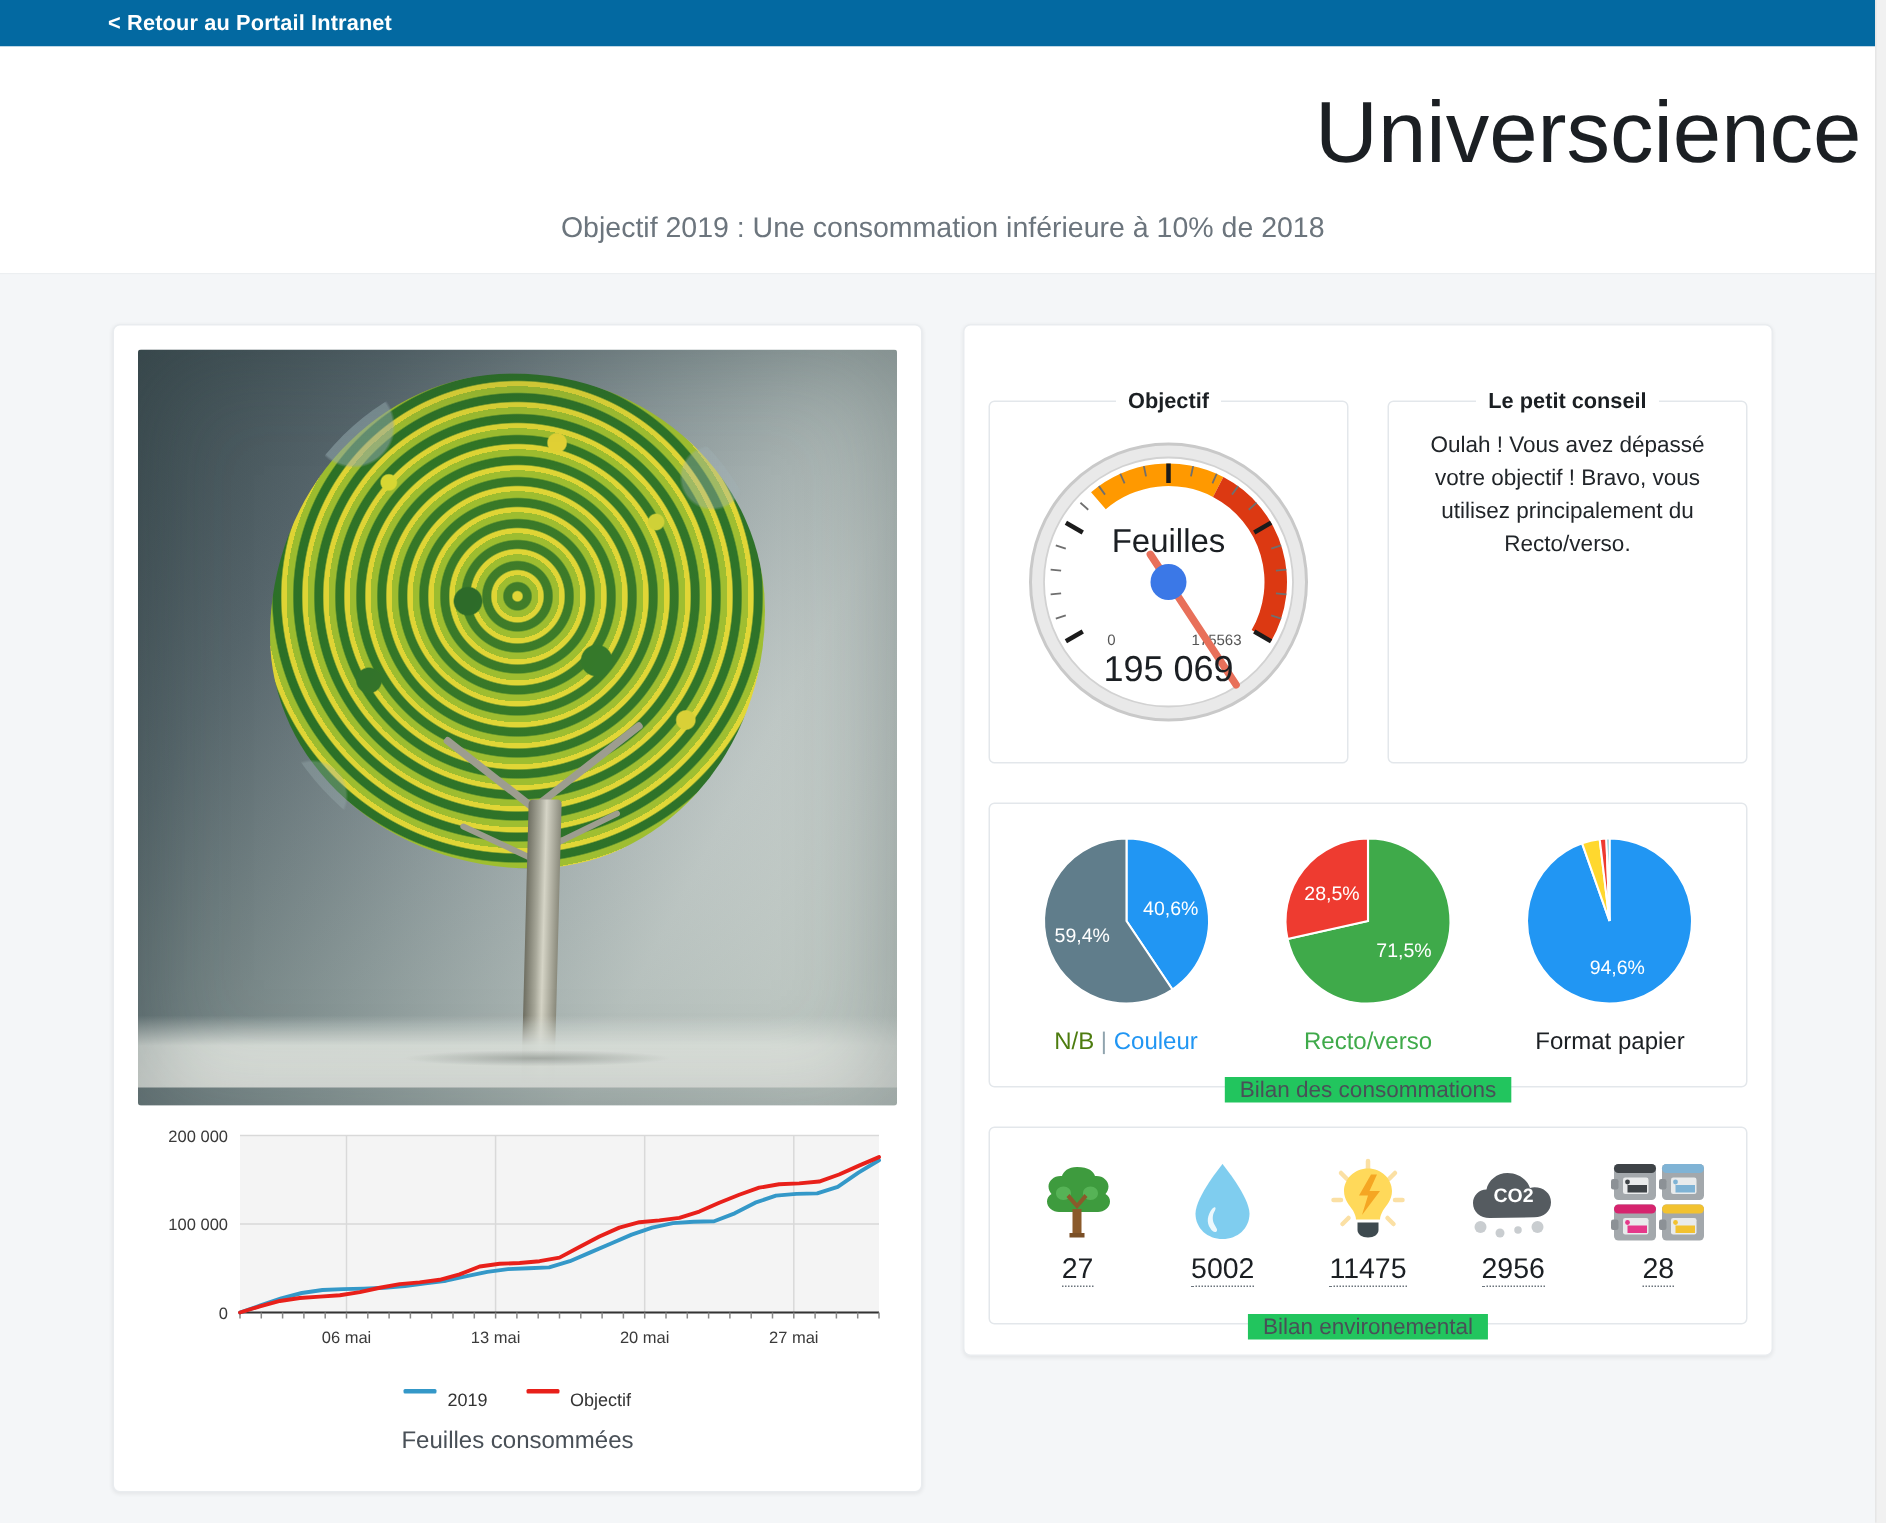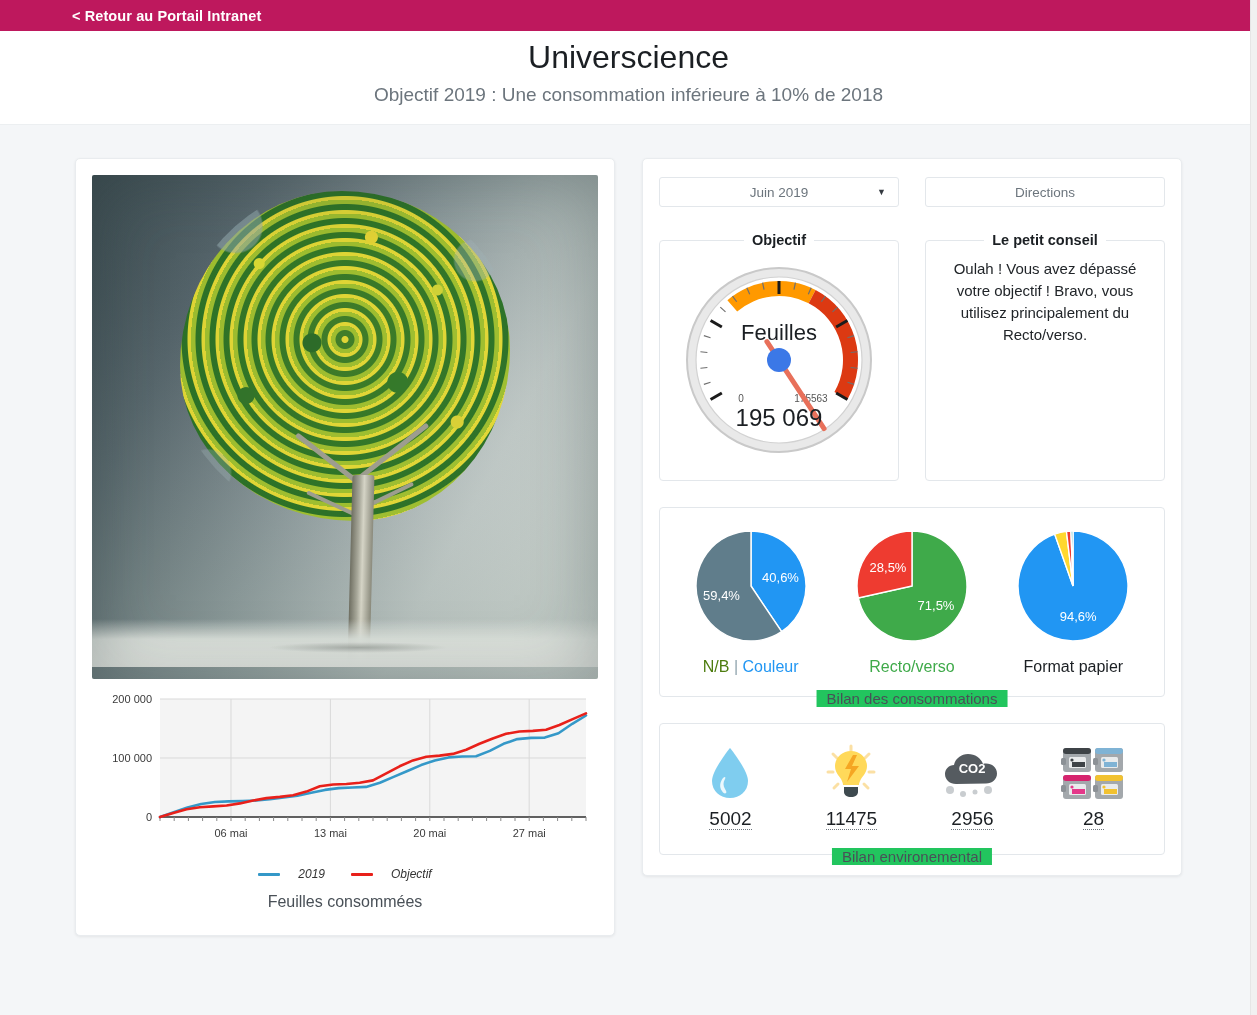--- a/index.html
+++ b/index.html
@@ -8,21 +8,21 @@
     margin: 0; padding: 0;
     width: 1257px; height: 1015px;
     overflow: hidden;
     background: #f4f6f8;
     font-family: "Liberation Sans", sans-serif;
   }
 
   
   .topnav {
     height: 31px;
-    background: #be185d;
+    background: #0369a1;
     display: flex;
     align-items: center;
     padding-left: 72px;
   }
   .topnav-link {
     color: #ffffff;
     font-size: 14.5px;
     font-weight: bold;
     text-decoration: none;
     letter-spacing: .1px;
@@ -30,25 +30,26 @@
   }
 
   
   .header {
     background: #ffffff;
     text-align: center;
     padding: 6px 0 18px 0;
     border-bottom: 1px solid #eceff1;
   }
   .app-title {
-    font-size: 32px;
+    font-size: 58px;
     font-weight: normal;
     color: #1b1f23;
-    margin: 0;
+    margin: 16px;
     line-height: 1.25;
+    text-align: right;
   }
   .app-subtitle {
     font-size: 19px;
     color: #6c757d;
     margin: 7px 0 0 0;
     font-weight: normal;
   }
 
   
   .content {
@@ -133,21 +134,21 @@
   .linechart-wrap { padding: 12px 6px 0 6px; }
   .chart-caption {
     text-align:center;
     font-size: 16px;
     color: #495057;
     padding: 12px 0 10px 0;
   }
   .legend {
     display:flex; justify-content:center; gap: 26px; margin-top: 4px;
   }
-  .legend-item { display:flex; align-items:center; gap:18px;font-style:italic; }
+  .legend-item { display:flex; gap:7px; }
   .legend-swatch { width:22px; height:3px; border-radius:1px; display:inline-block; }
   .legend-label { font-size: 12px; color:#333; }
 
   
   .right-card { padding: 18px 16px 20px 16px; }
   .ctrl-row { display:flex; gap: 26px; }
   .select-box, .btn-directions {
     flex: 1;
     height: 30px;
     border: 1px solid #e3e7eb;
@@ -332,29 +333,20 @@
         </div>
         <div class="chart-caption">Feuilles consommées</div>
       </div>
 
     </div>
   </div>
 
   <div class="col-right">
     <div class="card right-card">
 
-      <div class="ctrl-row">
-        <div class="select-box">
-          <span>Juin 2019</span>
-          <span class="select-caret">▼</span>
-        </div>
-        <div class="btn-directions">
-          <span>Directions</span>
-        </div>
-      </div>
 
       <div class="mid-row">
 
         <fieldset class="panel gauge-panel">
           <legend>Objectif</legend>
           <div class="gauge-holder">
             <svg id="gauge-svg" width="200" height="200" viewBox="0 0 200 200">
                 <circle cx="100" cy="100" r="92" fill="#e9e9e9" stroke="#c9c9c9" stroke-width="2"></circle>
                 <circle cx="100" cy="100" r="83" fill="#ffffff" stroke="#d2d2d2" stroke-width="1.2"></circle>
                 <path d="M48.37977228478166,40.19739060351125 A79,79 0 0 1 136.6003867744691,29.98991724073403 L129.65094624767116,43.28297092920226 A64,64 0 0 0 58.18108134463324,51.5523164382876 Z" fill="#FF9900"></path>
@@ -433,20 +425,32 @@
             <div class="pie-label fp">Format papier</div>
           </div>
 
         </div>
         <div class="panel-bottom-caption">Bilan des consommations</div>
       </fieldset>
 
       <fieldset class="panel-bottom">
         <div class="eco">
 
+          <div class="eco-item">
+            <div class="eco-icon">
+              <svg width="62" height="62" viewBox="0 0 62 62">
+                <path d="M31 8c-6 0-9 3-10 6-5-.5-9 3-9 7 0 2 1 4 2 5-2 1-3 3-3 5 0 4 4 7 8 7h26c4 0 8-3 8-7 0-2-1-4-3-5 1-1 2-3 2-5 0-4-4-7.5-9-7-1-3-4-6-12-6z" fill="#3E9B3E"></path>
+                <path d="M22 21c-3 0-5 2-5 4.5S19 30 22 30s5-2 5-4.5S25 21 22 21zm18 0c-3 0-5 2-5 4.5S37 30 40 30s5-2 5-4.5S43 21 40 21z" fill="#56B356"></path>
+                <path d="M28 36h6v16h-6z" fill="#8B5A2B"></path>
+                <path d="M31 36l-7-8 2-2 5 6 5-6 2 2z" fill="#8B5A2B"></path>
+                <path d="M26 52h10v3H26z" fill="#7A4F26"></path>
+              </svg>
+            </div>
+            <div class="eco-value">27</div>
+          </div>
 
           <div class="eco-item">
             <div class="eco-icon">
               <svg width="62" height="62" viewBox="0 0 62 62">
                 <path d="M31 6C31 6 13 28 13 39c0 10 8 17 18 17s18-7 18-17C49 28 31 6 31 6z" fill="#7FCDEF"></path>
                 <path d="M24 36c-3 4-4 9-1 13 1 2 3 3 4 2 1-1 0-2-1-4-2-3-2-7 0-10 1-2 0-3-2-1z" fill="#FFFFFF" opacity=".85"></path>
               </svg>
             </div>
             <div class="eco-value">5002</div>
           </div>

